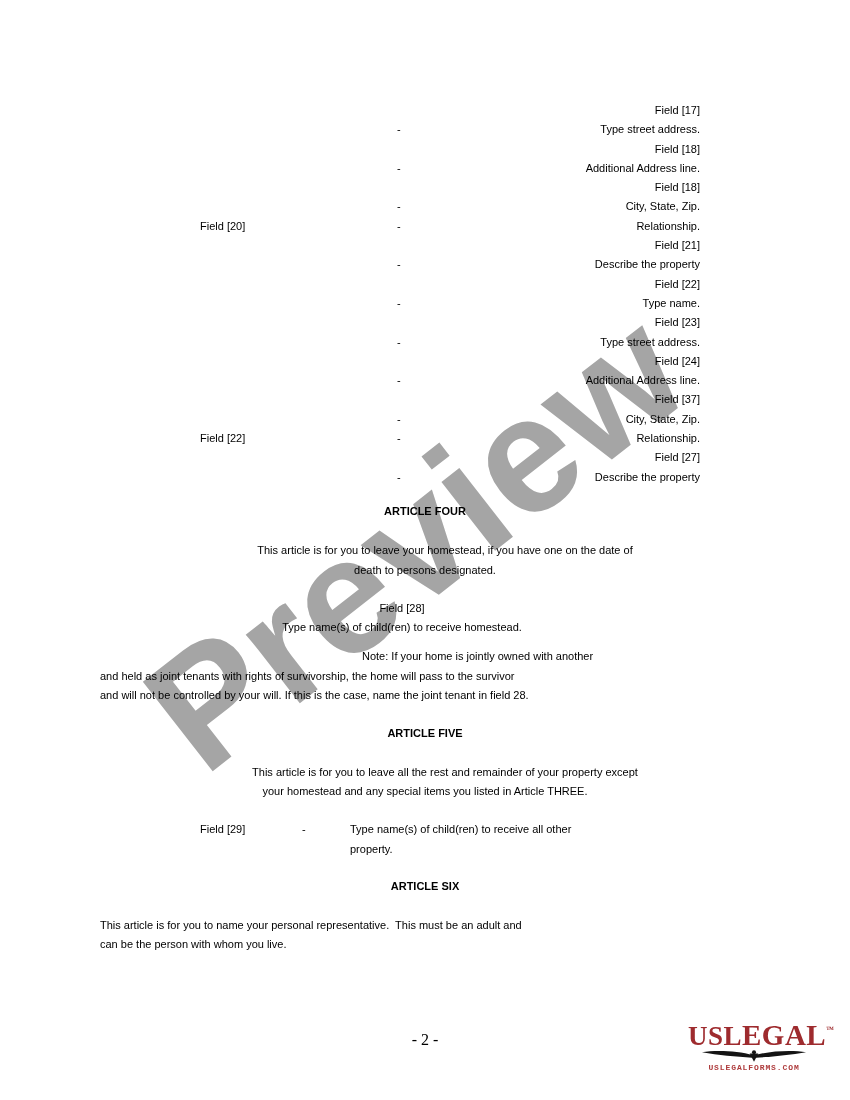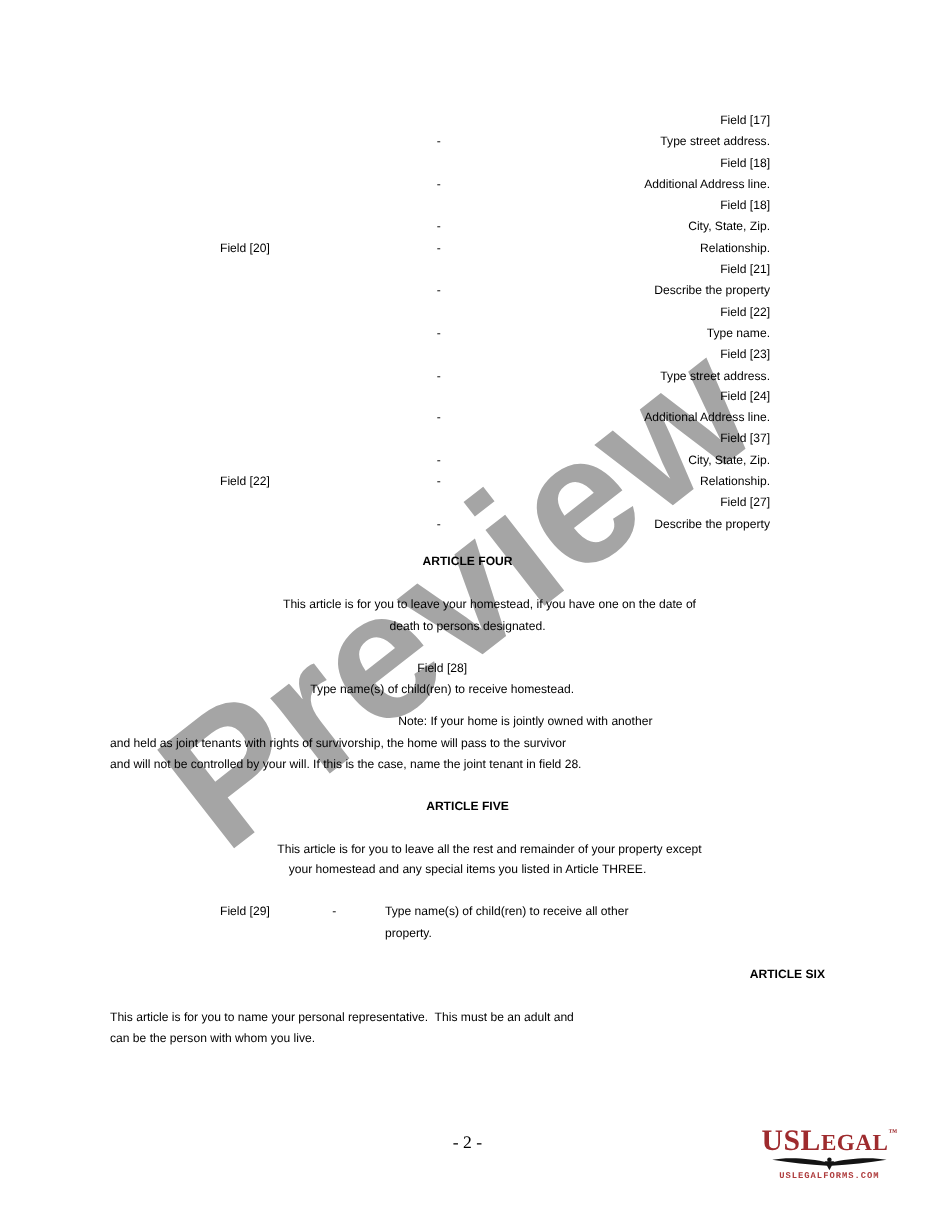--- a/index.html
+++ b/index.html
@@ -40,21 +40,21 @@
   .frow { position:relative; height:19.3px; }
   .fleft { position:absolute; left:100px; top:0; }
   .fdash { position:absolute; left:297px; top:0; }
   .fright { display:block; text-align:right; padding-right:50px; }
   .heading {
     text-align:center;
     font-weight:bold;
   }
   .h-af4 { margin-top:15px; }
   .h-af5 { margin-top:19px; }
-  .h-as6 { margin-top:18px;text-align:right; }
+  .h-as6 { margin-top:18px; }
   .para { white-space:pre-line; }
   .p-indent { text-indent:40px;text-align:center; }
   .p-af4 { margin-top:20px; }
   .p-note { margin-top:10px; text-indent:262px; }
   .p-af5 { margin-top:19px; }
   .p-as6 { margin-top:20px; }
   .f28-block {
     margin-top:19px;
     width:604px;
     text-align:center;
@@ -83,21 +83,21 @@
   }
   .logo-name {
     font-family:"Liberation Serif", serif;
     font-weight:bold;
     color:#9e2b2e;
     font-size:27px;
     line-height:27px;
     letter-spacing:0.5px;
     white-space:nowrap;
   }
-  .logo-name .small { font-size:21px; }
+  .logo-name .small { font-size:29px; }
   .logo-tm {
     font-size:8px;
     vertical-align:13px;
     color:#9e2b2e;
     letter-spacing:0;
   }
   .logo-eagle { display:block; margin:0 auto; margin-top:-1px; }
   .logo-site {
     display:block;
     margin-top:0px;

